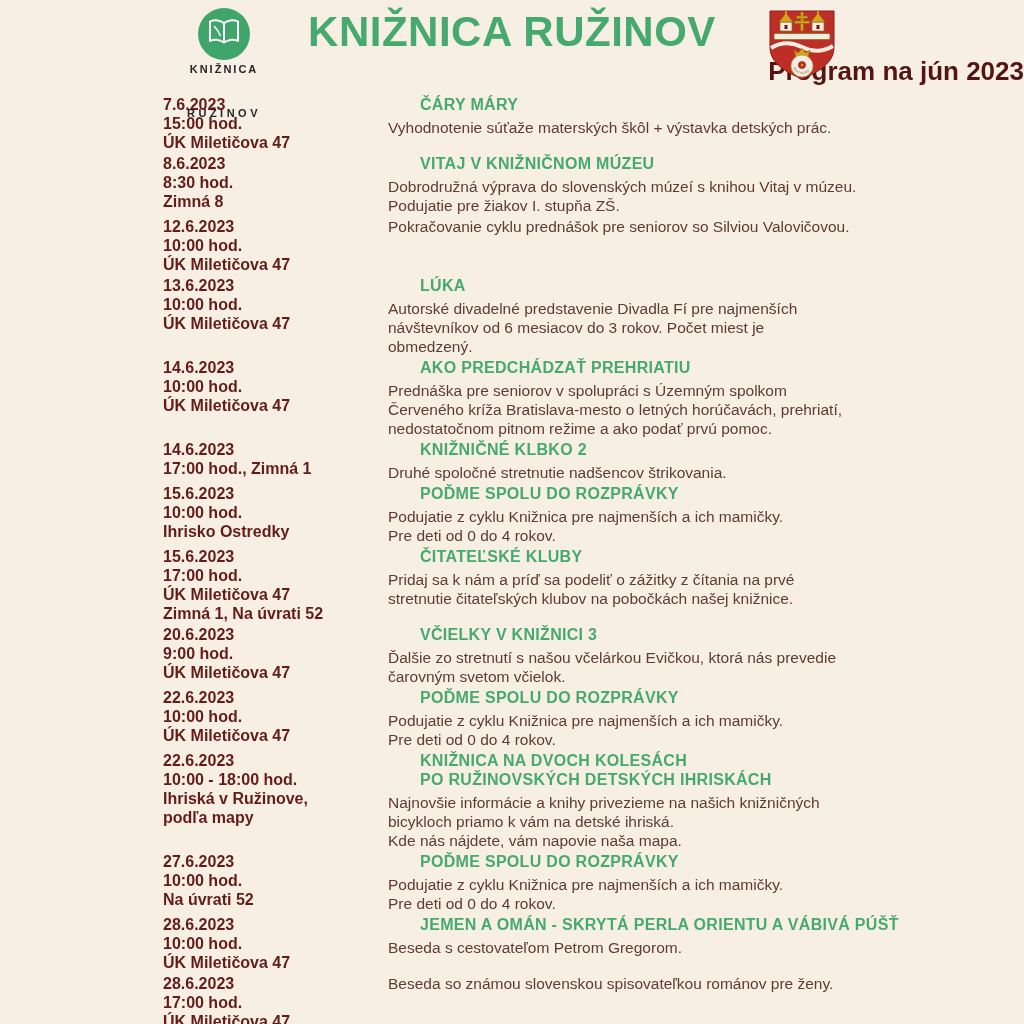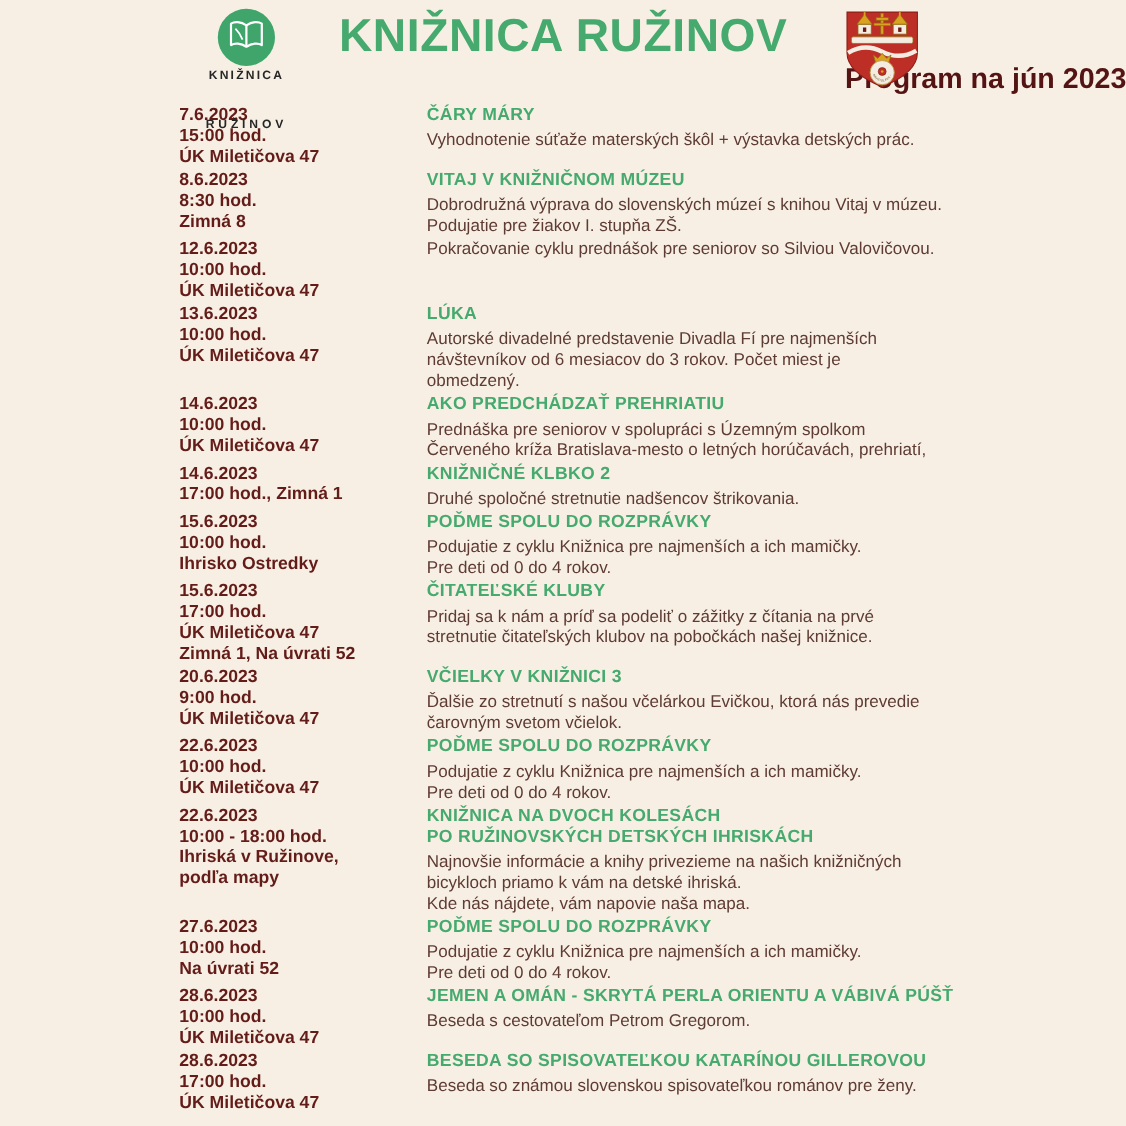--- a/index.html
+++ b/index.html
@@ -17,21 +17,21 @@
   .logo-line1{font-size:11px;font-weight:bold;letter-spacing:2px;color:#262626;line-height:12px;}
   .logo-line2{font-size:11px;font-weight:bold;letter-spacing:3.5px;color:#262626;line-height:13px;margin-top:32px;}
   .main-title{position:absolute;left:0;right:0;top:8px;text-align:center;
     font-size:42px;font-weight:bold;color:#46aa6e;letter-spacing:0.5px;}
   .subtitle{position:absolute;left:0;right:0;top:56px;text-align:right;
     font-size:26px;font-weight:bold;color:#541414;}
   .crest{position:absolute;left:763px;top:8px;width:78px;height:74px;}
   .events{padding:0 40px 0 163px;}
   .row{display:grid;grid-template-columns:225px 1fr;margin-bottom:2px;}
   .when div{font-size:16px;font-weight:bold;color:#641c19;line-height:19px;}
-  .event-title{margin-bottom:4px;}
+  .event-title{margin-bottom:4px;margin-left:32px;}
   .title-line{font-size:16px;font-weight:bold;color:#46aa6e;line-height:19px;letter-spacing:0.3px;}
   .desc div{font-size:15.5px;color:#5e3b33;line-height:19px;}
 </style>
 </head>
 <body>
 
 <div class="header">
 
   <div class="logo">
     <div class="logo-circle">
@@ -161,20 +161,21 @@
         <div>10:00 hod.</div>
         <div>ÚK Miletičova 47</div>
       </div>
       <div class="what">
         <div class="event-title">
           <div class="title-line">AKO PREDCHÁDZAŤ PREHRIATIU</div>
         </div>
         <div class="desc">
           <div>Prednáška pre seniorov v spolupráci s Územným spolkom</div>
           <div>Červeného kríža Bratislava-mesto o letných horúčavách, prehriatí,</div>
+          <div>nedostatočnom pitnom režime a ako podať prvú pomoc.</div>
         </div>
       </div>
     </div>
     <div class="row">
       <div class="when">
         <div>14.6.2023</div>
         <div>17:00 hod., Zimná 1</div>
       </div>
       <div class="what">
         <div class="event-title">
@@ -300,21 +301,18 @@
         </div>
       </div>
     </div>
     <div class="row">
       <div class="when">
         <div>28.6.2023</div>
         <div>17:00 hod.</div>
         <div>ÚK Miletičova 47</div>
       </div>
       <div class="what">
-        <div class="event-title">
-          <div class="title-line">BESEDA SO SPISOVATEĽKOU KATARÍNOU GILLEROVOU</div>
-        </div>
         <div class="desc">
           <div>Beseda so známou slovenskou spisovateľkou románov pre ženy.</div>
         </div>
       </div>
     </div>
   </div>
 
 </body></html>

